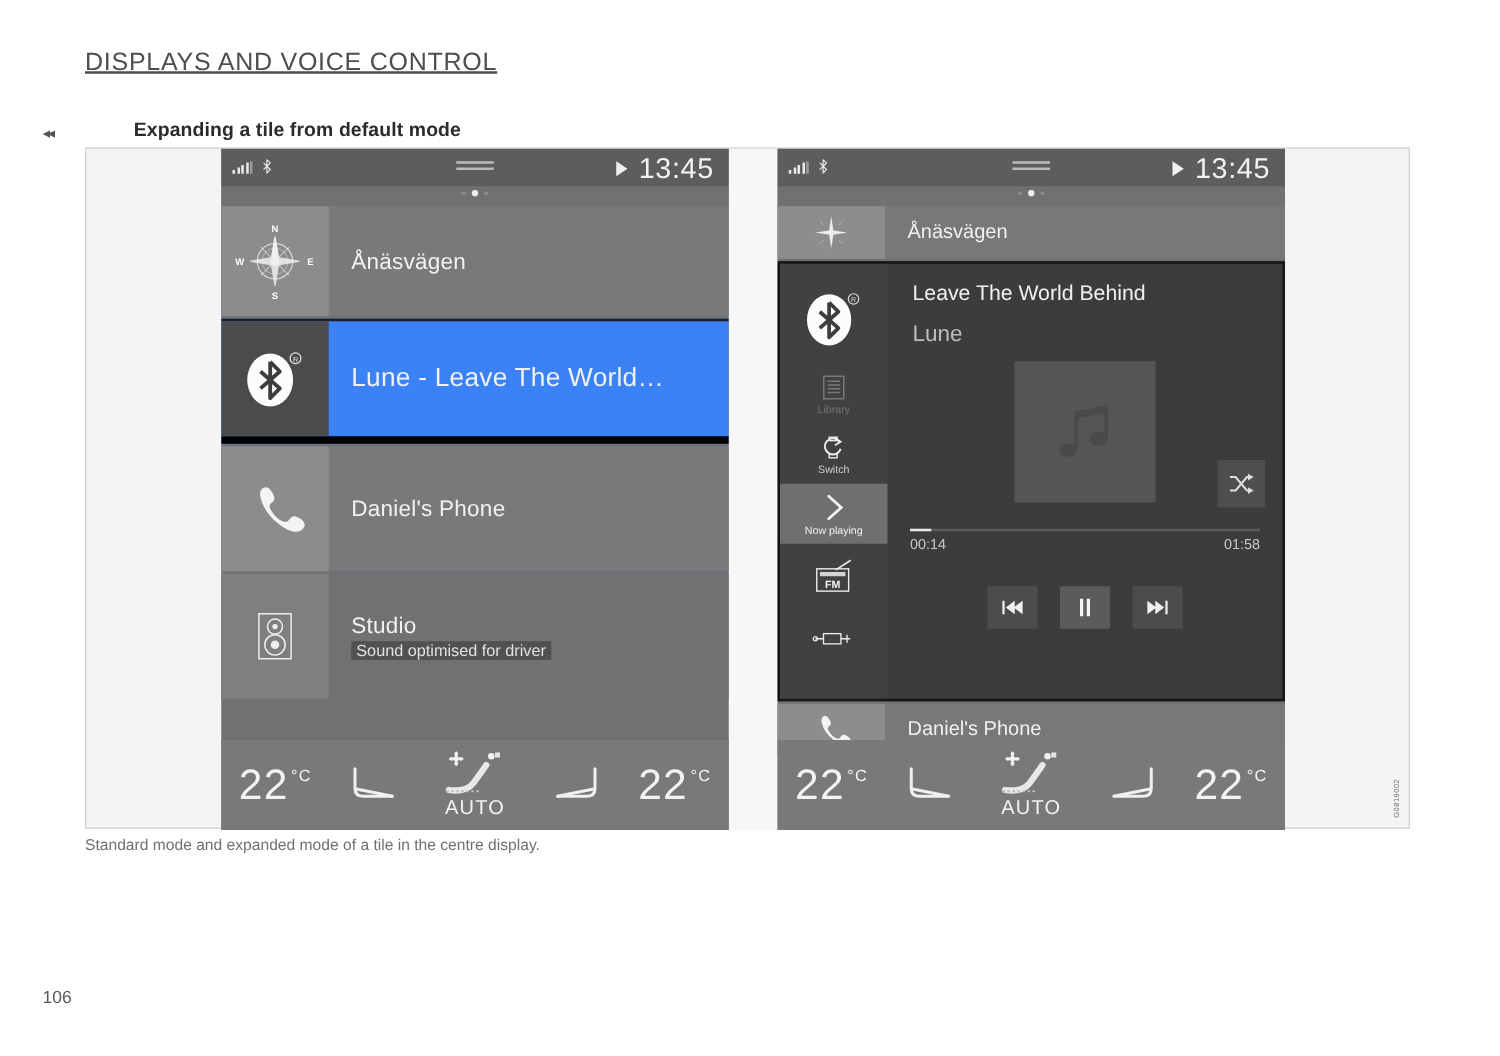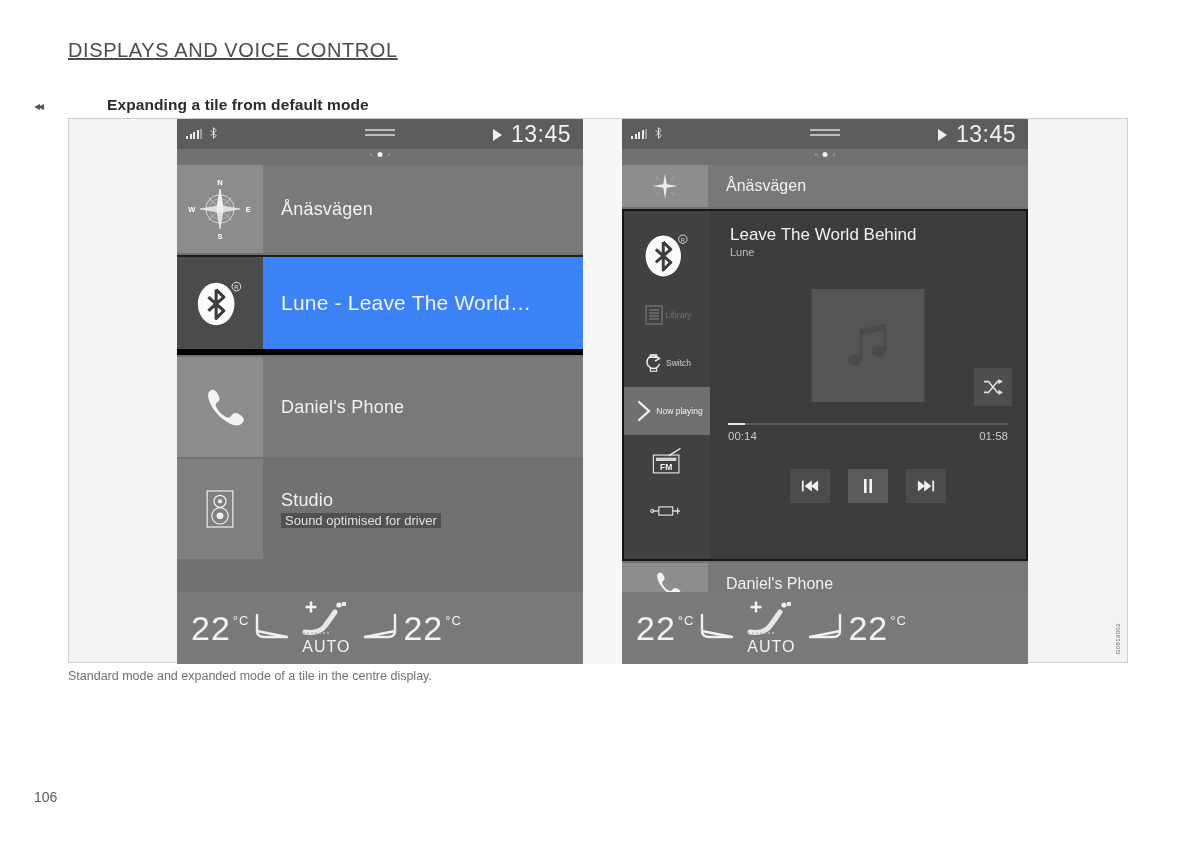--- a/index.html
+++ b/index.html
@@ -128,21 +128,21 @@
   .tile.phone  { height:100px; }
   .tile.studio { height:100px; background:#6f7173; }
   .tile.studio .ico-box { background:#7d7f81; }
 
   .hl-chip { background:#4f5153; padding:0px 4px; }
 
   
   .climate {
     position:absolute; bottom:0; left:0; right:0;
     height:72px; background:#77797b;
-    display:flex; align-items:center; 
+    display:flex; align-items:center; justify-content:space-between;
     padding:0 14px;
   }
   .temp { font-size:34px; letter-spacing:1px; font-weight:300; color:#f3f3f3;
           display:flex; align-items:flex-start; }
   .temp .unit { font-size:13px; margin-top:4px; margin-left:2px;}
   .seat-ico { width:46px; height:34px; }
   .auto-block { display:flex; flex-direction:column; align-items:center; }
   .auto-label { font-size:16px; letter-spacing:1px; color:#f2f2f2; margin-top:-2px;}
 
   
@@ -166,32 +166,32 @@
     overflow:hidden;
   }
   .exp-rail {
     width:86px; flex:0 0 86px; background:#404143;
     display:flex; flex-direction:column; align-items:center;
     padding-top:8px;
   }
   .rail-top { height:72px; display:flex; align-items:center; justify-content:center; }
   .rail-item {
     width:86px; height:48px;
-    display:flex; flex-direction:row; align-items:center; justify-content:center;
+    display:flex; flex-direction:column; align-items:center; justify-content:center;
     gap:1px;
   }
   .rail-item .rl { font-size:8.5px; color:#cfcfcf; }
   .rail-item.dim { opacity:.33; }
   .rail-item.sel { background:#6d6f71; }
   .rail-item.sel .rl { color:#f2f2f2; }
 
   .exp-main { flex:1; position:relative; }
   .exp-head { padding:14px 0 0 20px; }
   .exp-title { font-size:17px; color:#f0f0f0; font-weight:300; }
-  .exp-sub   { font-size:11px; color:#bdbdbd; font-weight:300; margin-top:1px;}
+  .exp-sub   { font-size:18px; color:#bdbdbd; font-weight:300; margin-top:12px;}
 
   .art {
     position:absolute; left:50%; transform:translateX(-50%);
     top:78px; width:113px; height:113px; background:#545557;
     display:flex; align-items:center; justify-content:center;
   }
   .shuffle-btn {
     position:absolute; right:14px; top:157px;
     width:38px; height:38px; background:#4d4e50;
     display:flex; align-items:center; justify-content:center;

